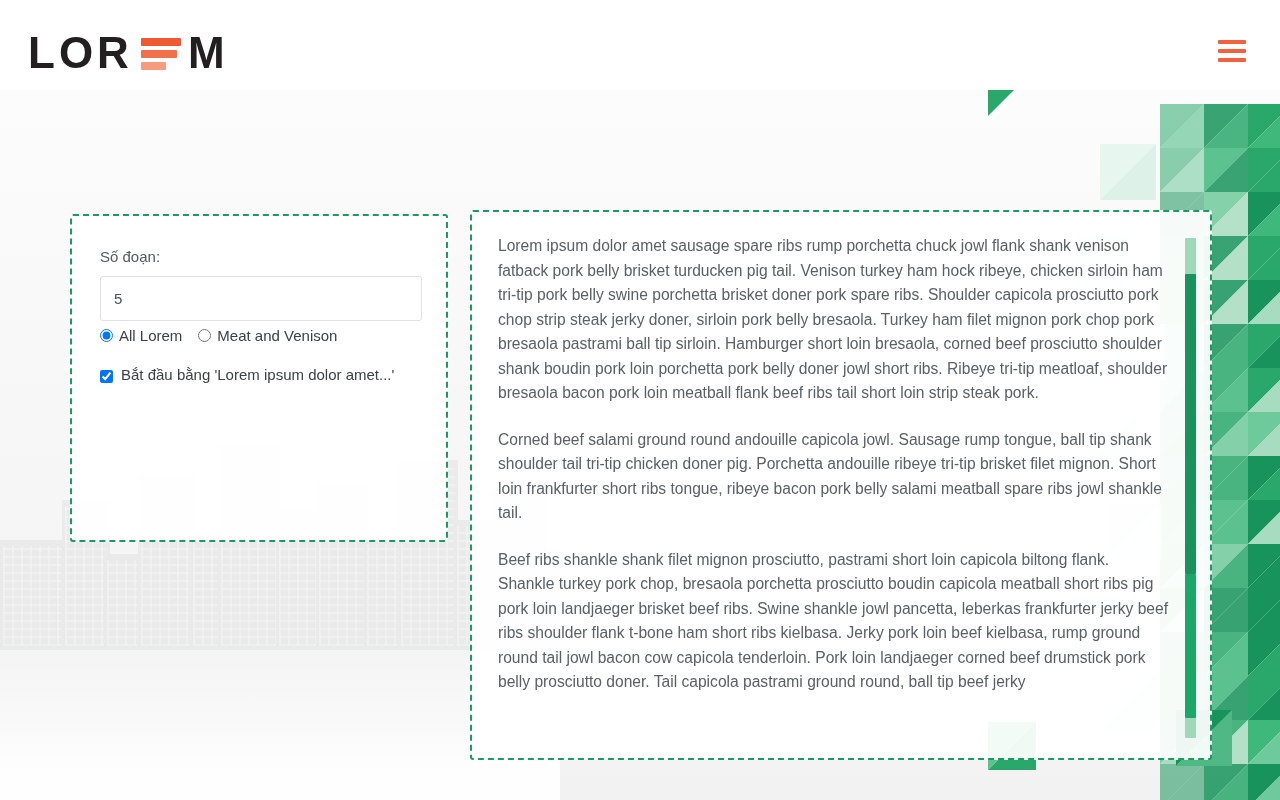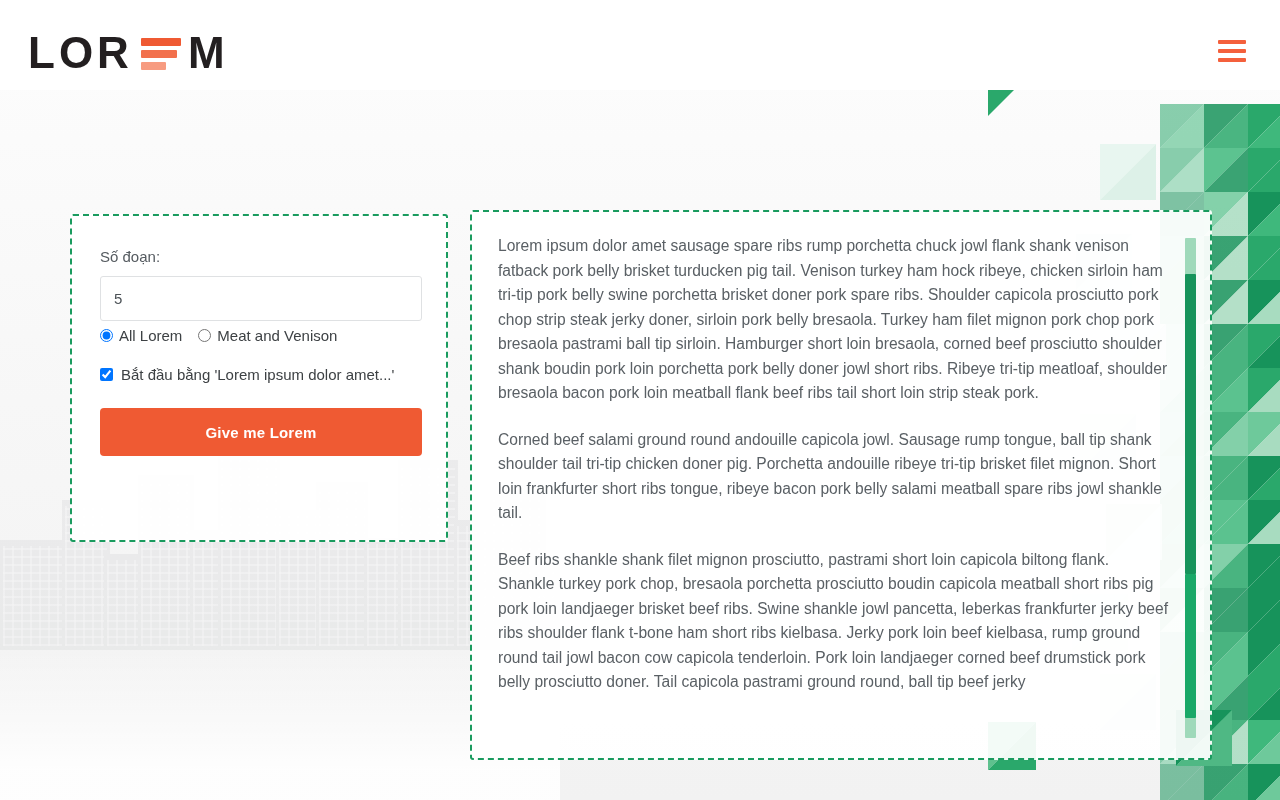--- a/index.html
+++ b/index.html
@@ -180,21 +180,21 @@
     align-items: center;
     font-size: 15px;
     color: #3d4144;
     margin-right: 16px;
     cursor: pointer;
   }
   .opt input { margin: 0 6px 0 0; cursor: pointer; }
 
   .check-row {
     display: flex;
-    align-items: center;
+    align-items: flex-end;
     margin-top: 22px;
     font-size: 15px;
     color: #3d4144;
     cursor: pointer;
   }
   .check-row input { margin: 0 8px 0 0; cursor: pointer; }
 
   .submit-btn {
     display: block;
     margin-top: 25px;
@@ -443,21 +443,20 @@
           <input type="radio" name="meat" style="">
           <span>Meat and Venison</span>
         </label>
       </div>
 
       <label class="check-row">
         <input type="checkbox" checked="" style="">
         <span>Bắt đầu bằng 'Lorem ipsum dolor amet...'</span>
       </label>
 
-      <button class="submit-btn">Give me Lorem</button>
     </div>
 
     <div class="panel output-panel">
       <div class="output-scroll" id="out">
         <p>Lorem ipsum dolor amet sausage spare ribs rump porchetta chuck jowl flank shank venison fatback pork belly brisket turducken pig tail. Venison turkey ham hock ribeye, chicken sirloin ham tri-tip pork belly swine porchetta brisket doner pork spare ribs. Shoulder capicola prosciutto pork chop strip steak jerky doner, sirloin pork belly bresaola. Turkey ham filet mignon pork chop pork bresaola pastrami ball tip sirloin. Hamburger short loin bresaola, corned beef prosciutto shoulder shank boudin pork loin porchetta pork belly doner jowl short ribs. Ribeye tri-tip meatloaf, shoulder bresaola bacon pork loin meatball flank beef ribs tail short loin strip steak pork.</p>
         <p>Corned beef salami ground round andouille capicola jowl. Sausage rump tongue, ball tip shank shoulder tail tri-tip chicken doner pig. Porchetta andouille ribeye tri-tip brisket filet mignon. Short loin frankfurter short ribs tongue, ribeye bacon pork belly salami meatball spare ribs jowl shankle tail.</p>
         <p>Beef ribs shankle shank filet mignon prosciutto, pastrami short loin capicola biltong flank. Shankle turkey pork chop, bresaola porchetta prosciutto boudin capicola meatball short ribs pig pork loin landjaeger brisket beef ribs. Swine shankle jowl pancetta, leberkas frankfurter jerky beef ribs shoulder flank t-bone ham short ribs kielbasa. Jerky pork loin beef kielbasa, rump ground round tail jowl bacon cow capicola tenderloin. Pork loin landjaeger corned beef drumstick pork belly prosciutto doner. Tail capicola pastrami ground round, ball tip beef jerky</p>
       </div>
       <div class="sb-track">
         <div class="sb-thumb"></div>

